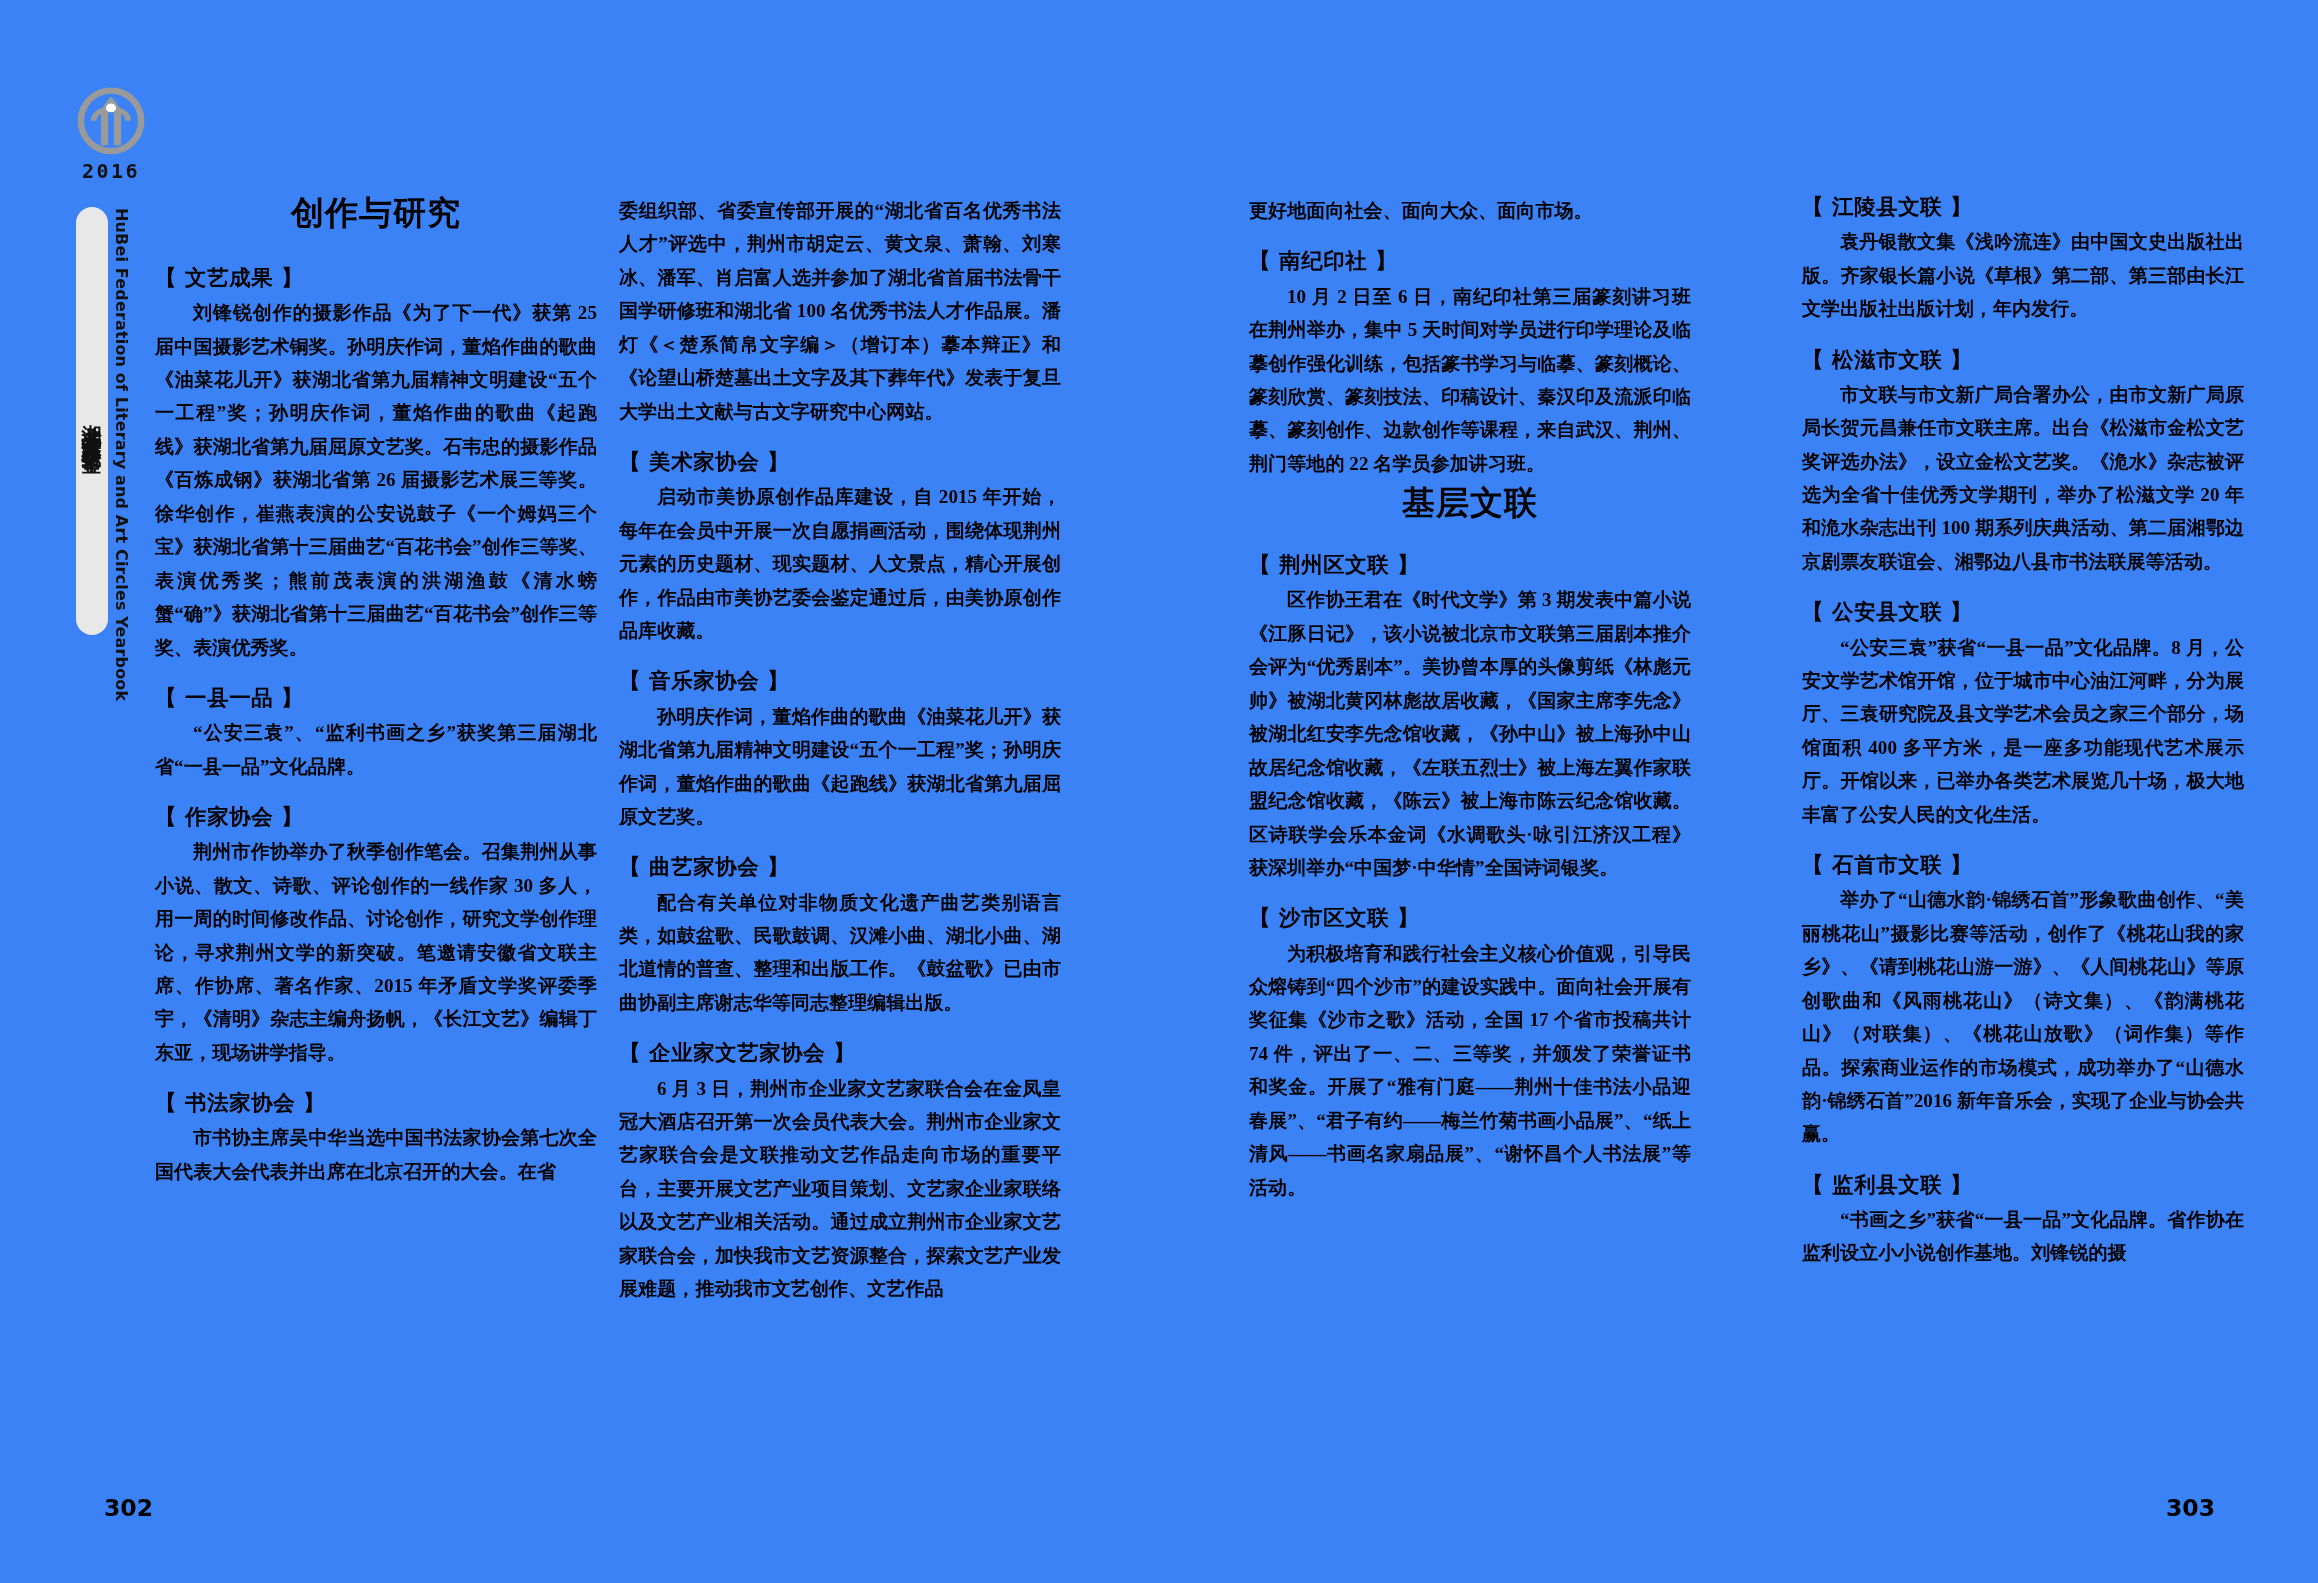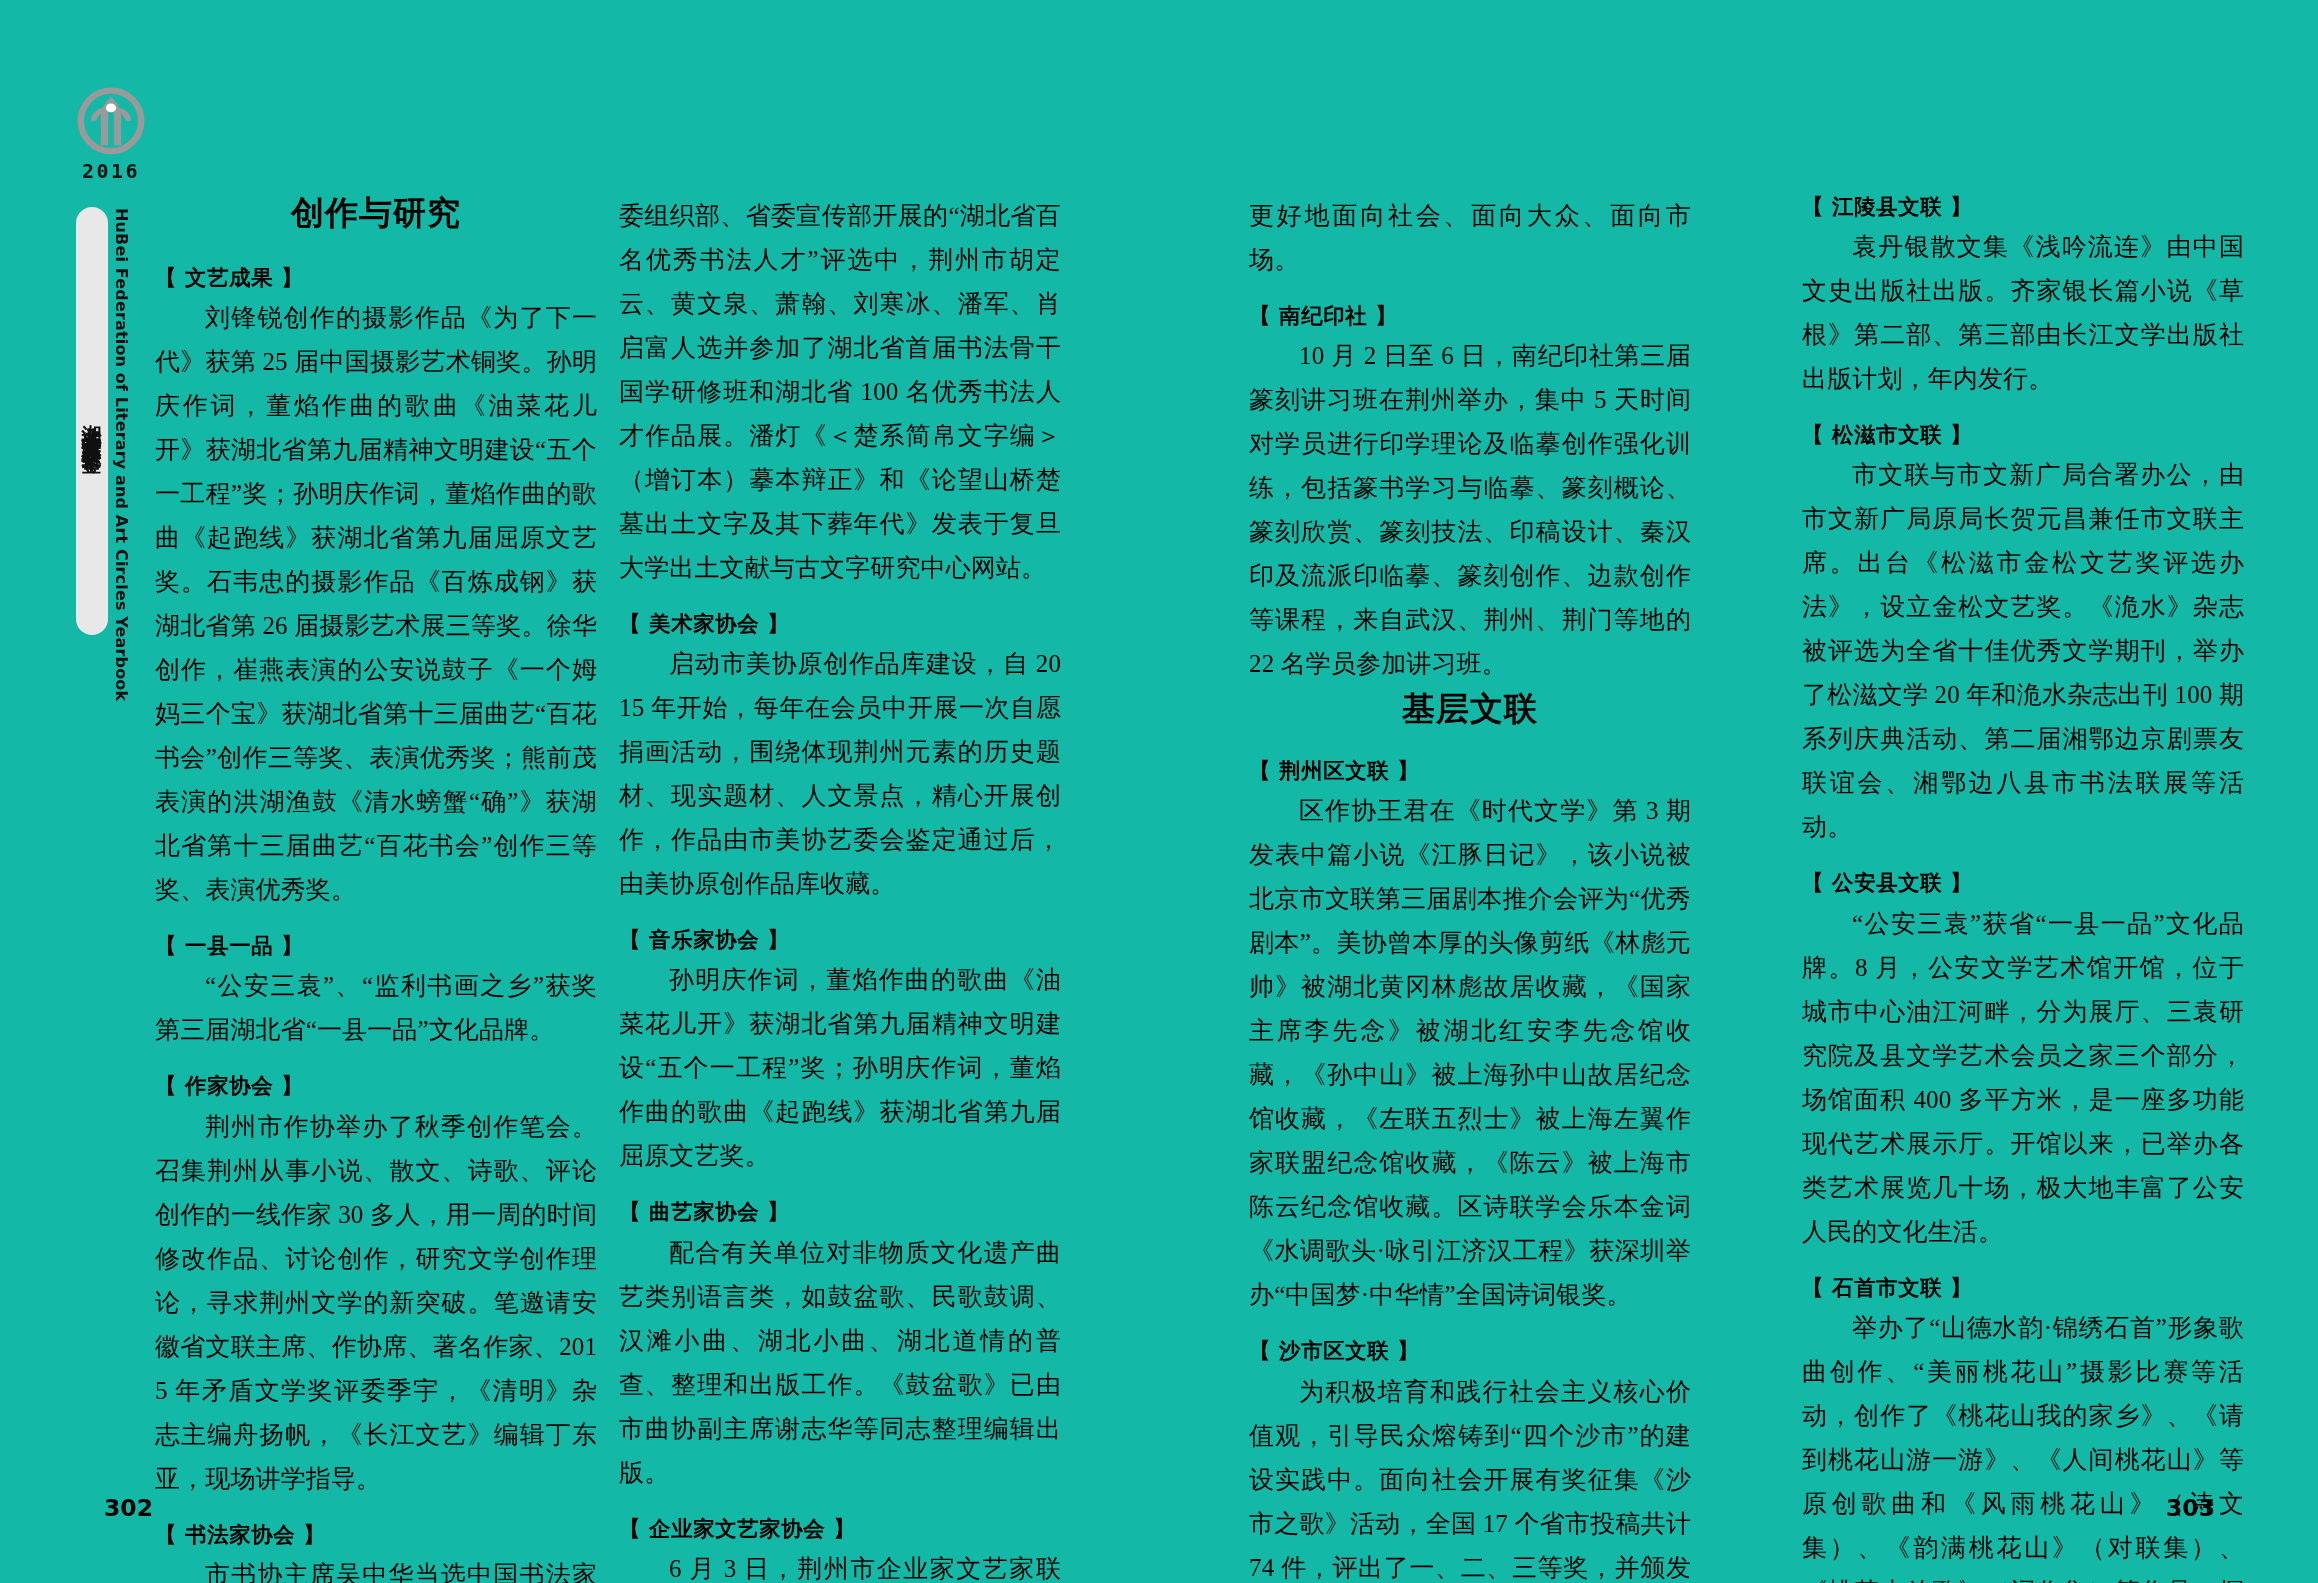--- a/index.html
+++ b/index.html
@@ -8,21 +8,21 @@
     background: #ffffff;
   }
   body {
     font-family: "Liberation Serif", "DejaVu Serif", serif;
     color: #000000;
   }
   #page {
     position: relative;
     width: 2319px;
     height: 1584px;
-    background: #14b8a6;
+    background: #3b82f6;
     overflow: hidden;
   }
 
   
   .page-half { position: absolute; top: 0; height: 1584px; }
   .left-half  { left: 0;     width: 1159px; }
   .right-half { left: 1159px; width: 1160px; }
 
   
   .logo-mark { position: absolute; }
@@ -120,29 +120,30 @@
     font-size: 21.4px;
     line-height: 1.2;
     letter-spacing: 0.03em;
     color: #000;
     margin: 21px 0 5.5px 0;
   }
   .sub-title:first-child { margin-top: 0; }
 
   p.body {
     font-family: "Liberation Serif", "DejaVu Serif", serif;
-    font-size: 25px;
+    font-size: 19px;
     line-height: 1.76;
     letter-spacing: 0.005em;
     text-align: justify;
     text-justify: inter-ideograph;
     text-indent: 2em;
     margin: 0 0 4.1px 0;
     color: #000;
     word-break: break-all;
+    font-weight: bold;
   }
 
   
   .folio {
     position: absolute;
     bottom: 62px;
     font-family: "DejaVu Sans", "Liberation Sans", sans-serif;
     font-weight: bold;
     font-size: 23.5px;
     color: #000;

